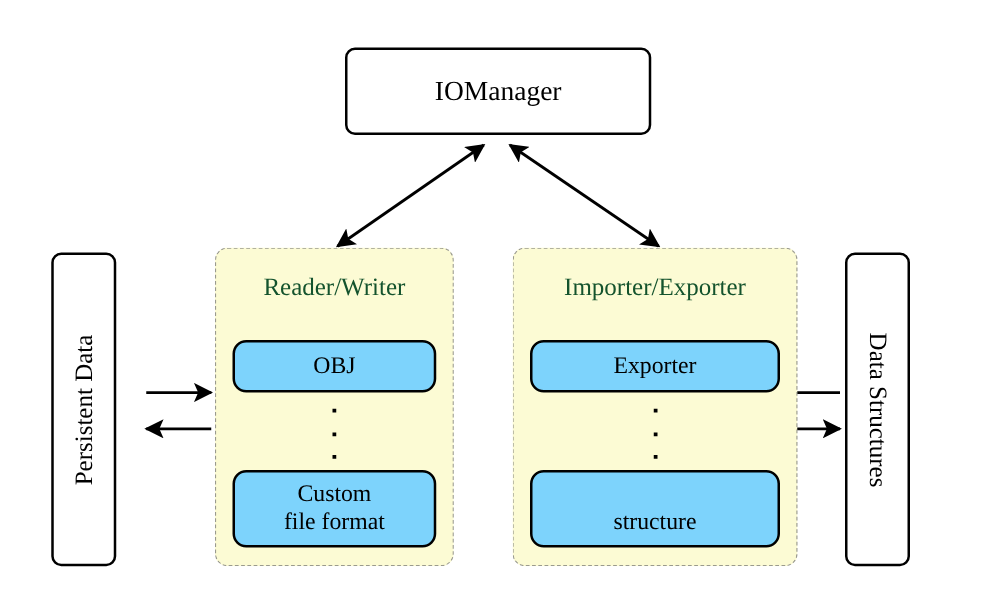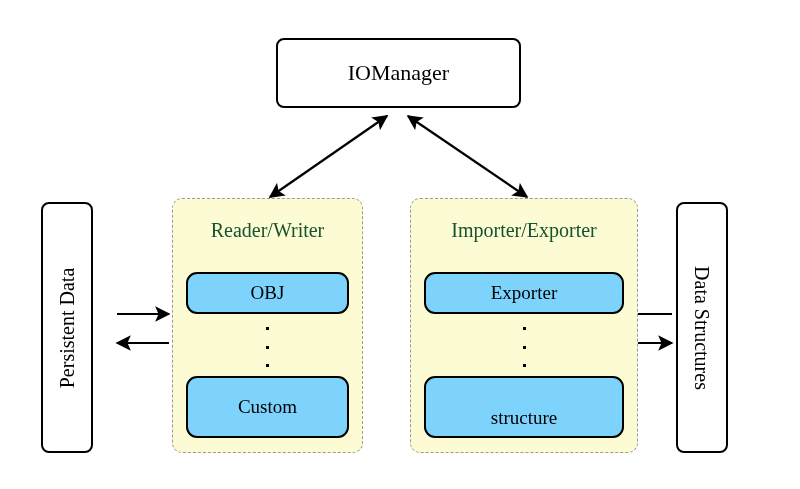--- a/index.html
+++ b/index.html
@@ -192,20 +192,21 @@
 
     <div class="vdots">
       <i></i>
       <i></i>
       <i></i>
     </div>
 
     <div class="inner-box inner-bottom">
       <span>
         <span>Custom</span><br>
+        <span>file format</span>
       </span>
     </div>
   </div>
 
   <div class="group-box" id="group-importer-exporter">
 
     <div class="group-title">Importer/Exporter</div>
 
     <div class="inner-box inner-top">
       <span>Exporter</span>

